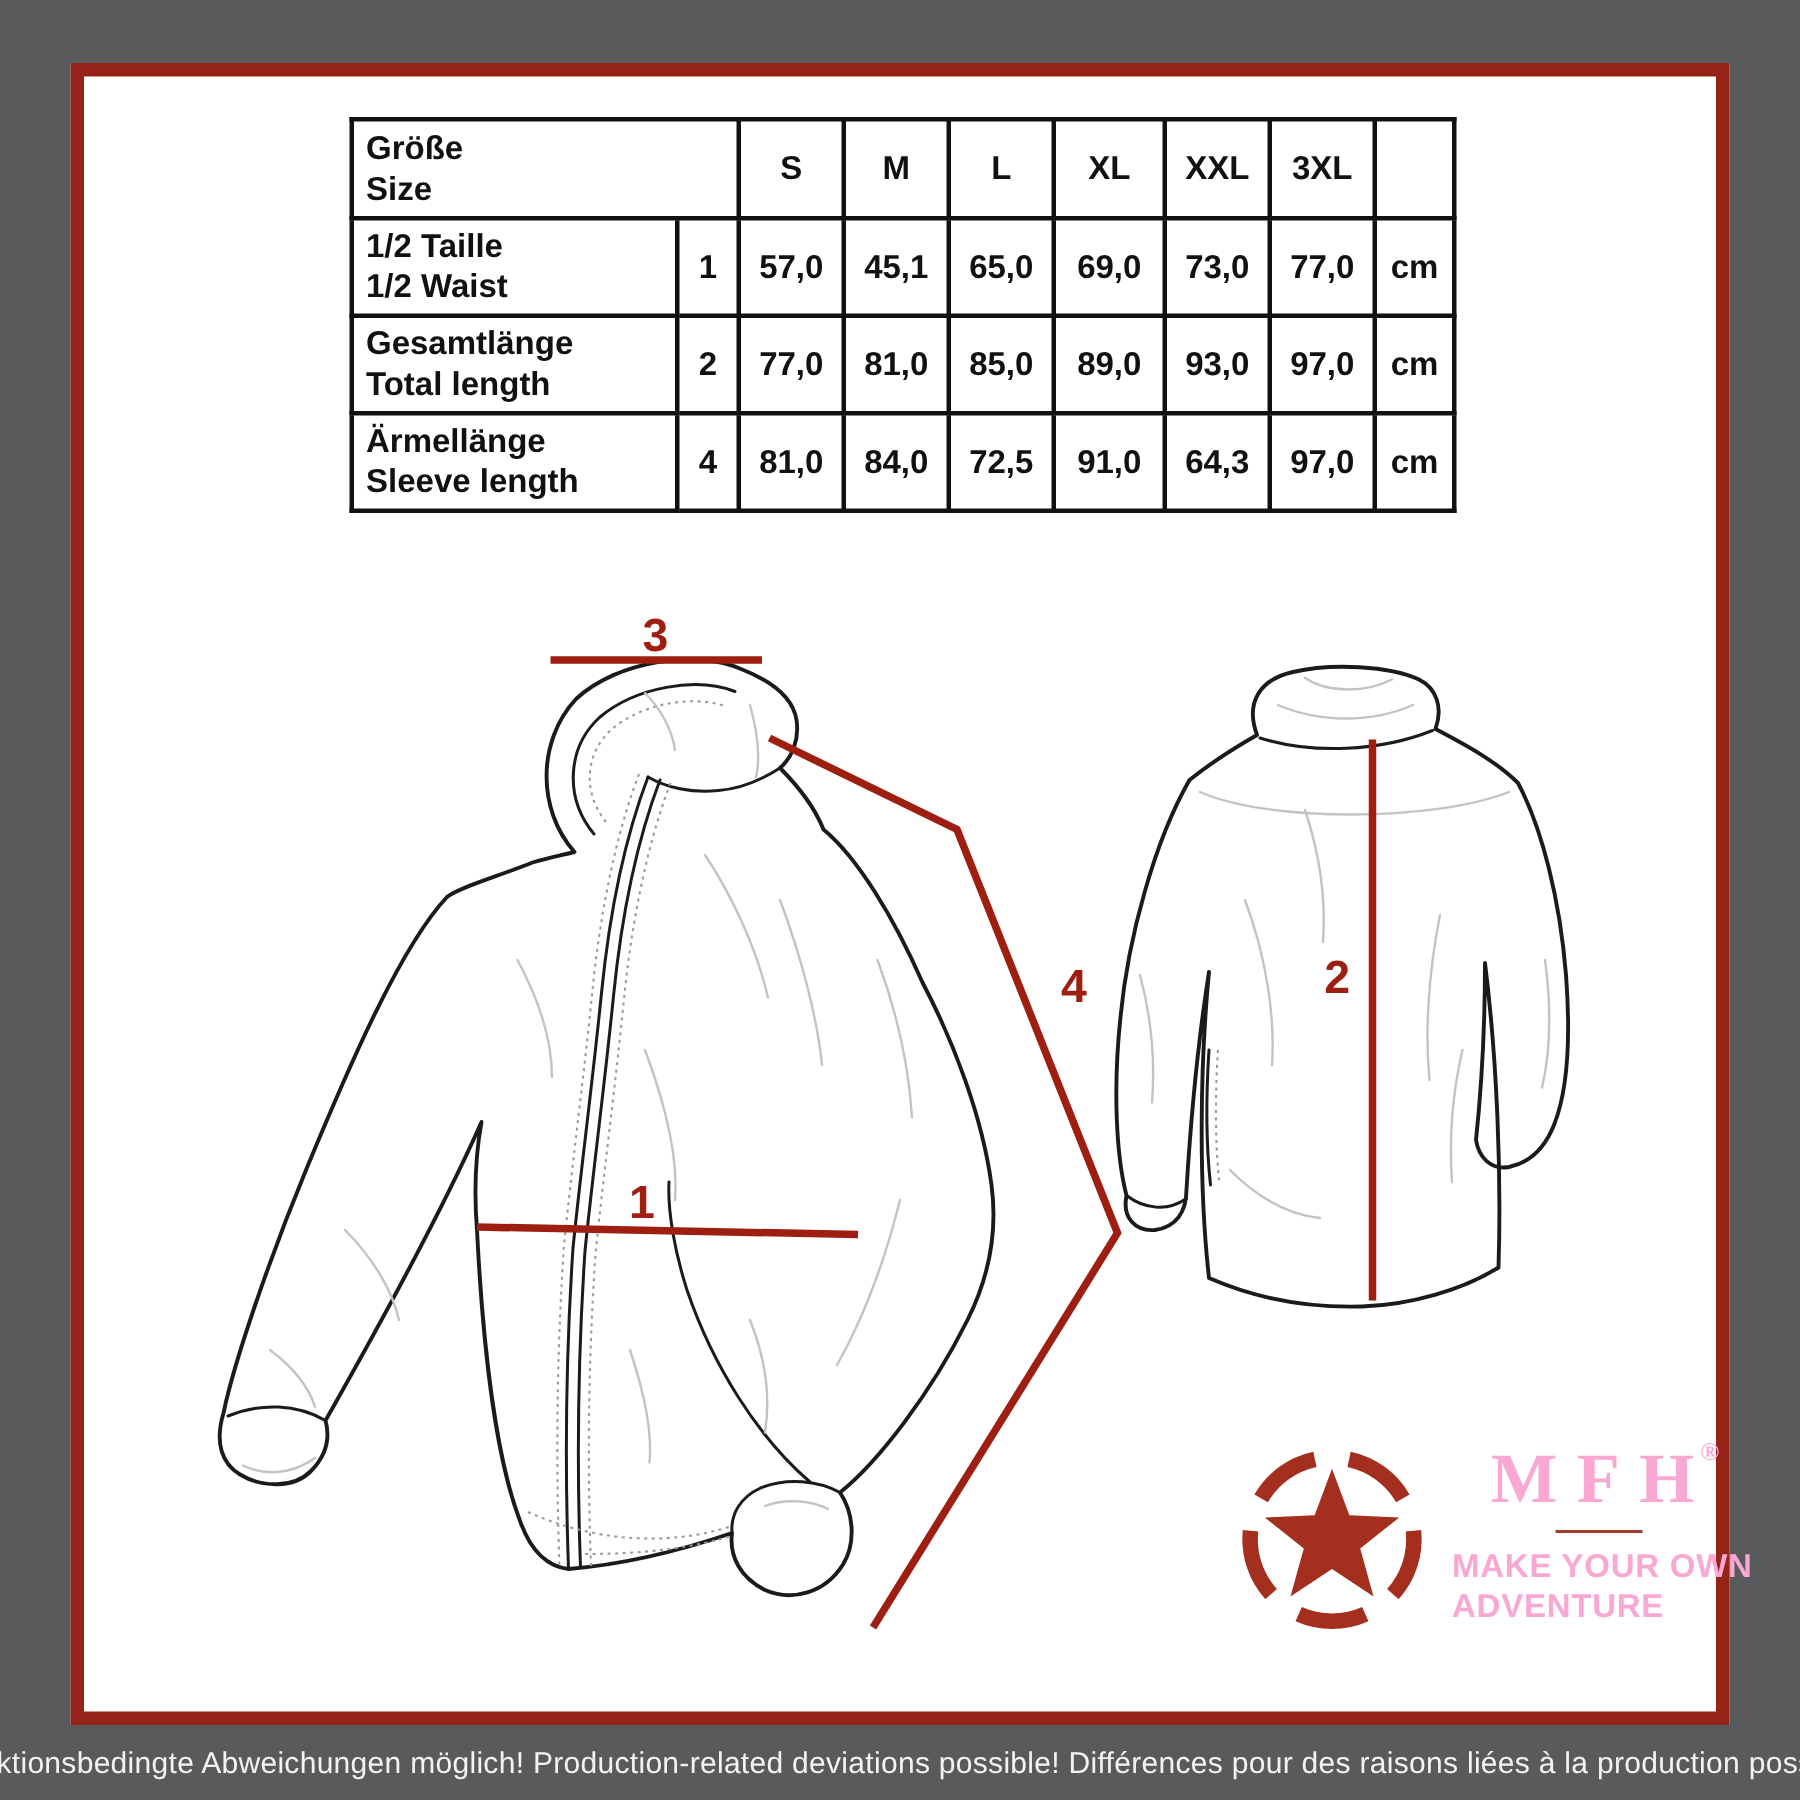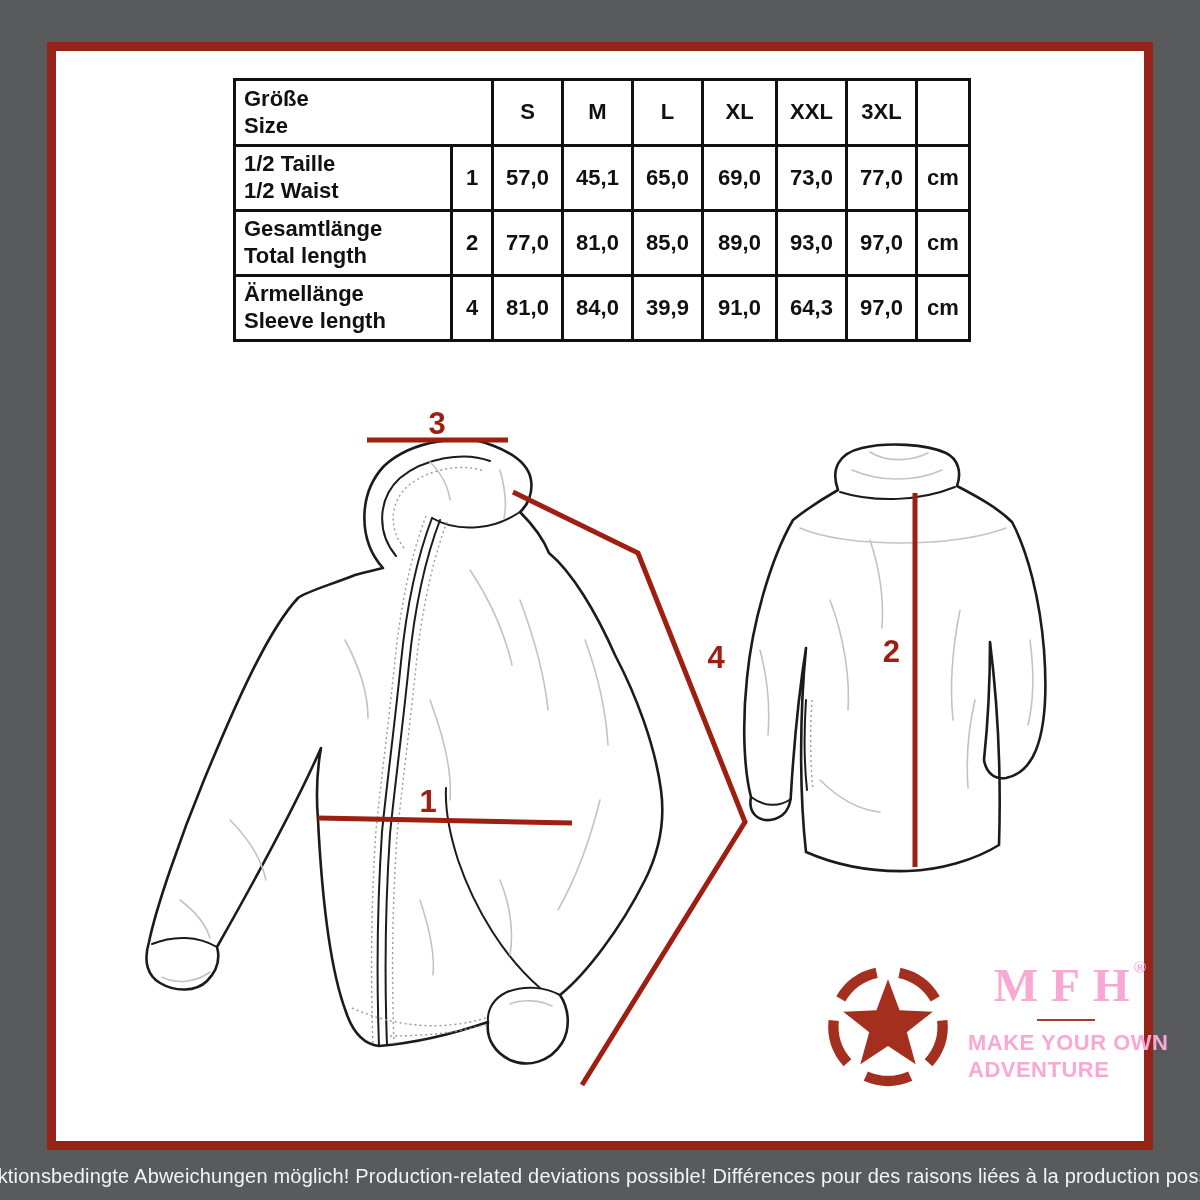--- a/index.html
+++ b/index.html
@@ -118,21 +118,21 @@
       <td>cm</td>
     </tr>
     <tr>
       <td class="lbl two-line">
         <span>Ärmellänge</span>
         <span>Sleeve length</span>
       </td>
       <td>4</td>
       <td>81,0</td>
       <td>84,0</td>
-      <td>39,9</td>
+      <td>72,5</td>
       <td>91,0</td>
       <td>64,3</td>
       <td>97,0</td>
       <td>cm</td>
     </tr>
   </tbody>
     </table>
 
   <svg id="diagram" viewBox="0 0 1200 1200">
 

